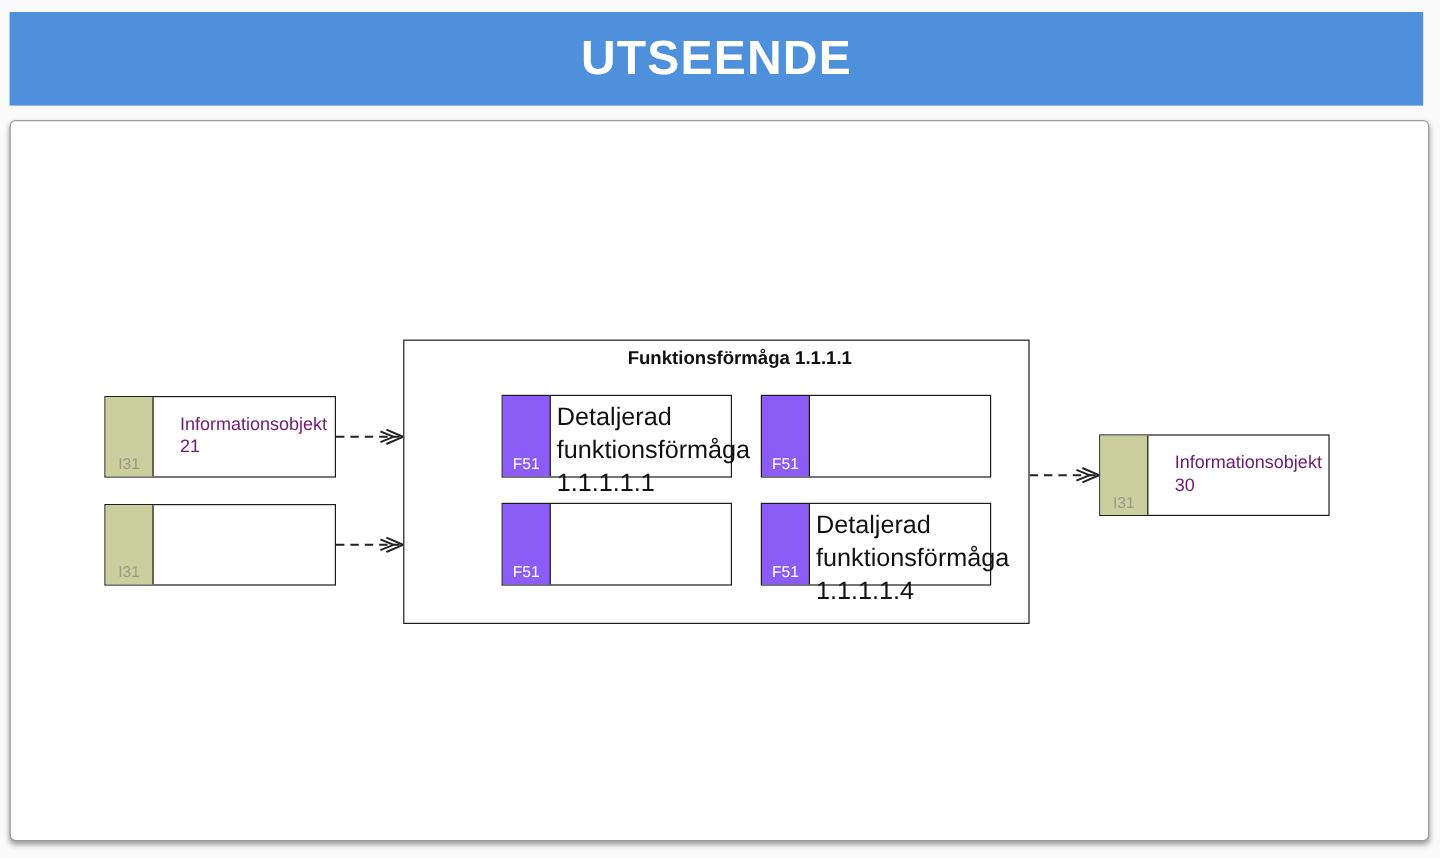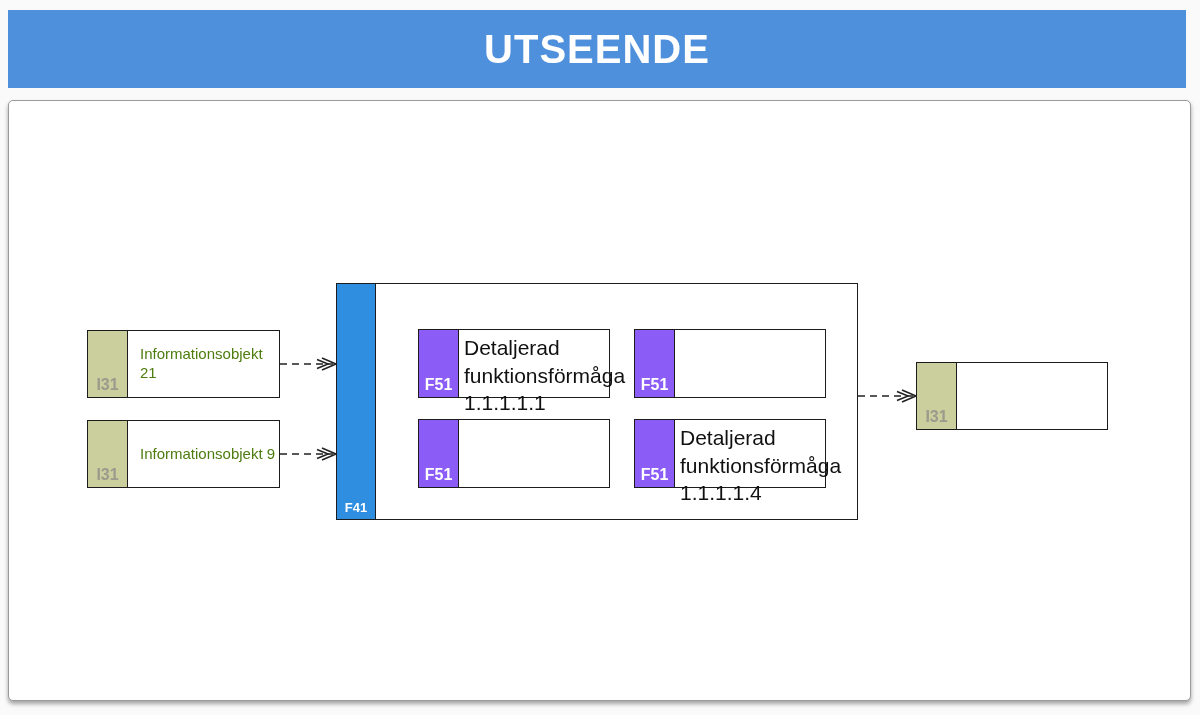--- a/index.html
+++ b/index.html
@@ -41,29 +41,29 @@
   .node .tab {
     position: relative;
     width: 40px; flex: 0 0 40px;
     border-right: 1px solid #1c1c1c;
   }
   .tab-tan  { background: #cbce9d; }
   .tab-blue { background: #8b5cf6; }
   .tab .tag {
     position: absolute; bottom: 3px; left: 0; right: 0;
     text-align: center;
-    font-size: 16px; font-weight: 700;
+    font-size: 13px; font-weight: 400;
   }
   .tab-tan  .tag { color: #9a9b8c; }
   .tab-blue .tag { color: #ffffff; }
 
   .node .label-mid {
     flex: 1; display: flex; align-items: center;
-    padding-left: 12px; padding-right: 2px;
-    font-size: 15px; color: #4d7c0f; line-height: 1.25;
+    padding-left: 22px; padding-right: 2px;
+    font-size: 15px; color: #701a75; line-height: 1.25;
   }
   .node .label-top {
     flex: 1;
     padding: 4px 4px 0 5px;
     font-size: 21px; color: #111111; line-height: 1.32;
   }
 
   
   .n-left-0  { left: 78px;  top: 229px; width: 193px; height: 68px; }
   .n-left-1  { left: 78px;  top: 319px; width: 193px; height: 68px; }
@@ -125,27 +125,24 @@
     <div class="tab tab-tan">
       <span class="tag">I31</span>
     </div>
     <div class="label-mid">Informationsobjekt 21</div>
   </div>
 
   <div class="node n-left-1">
     <div class="tab tab-tan">
       <span class="tag">I31</span>
     </div>
-    <div class="label-mid">Informationsobjekt 9</div>
   </div>
 
   <div class="container-box">
-    <div class="container-bar">
-      <span class="tag">F41</span>
-    </div>
+    <div class="container-title">Funktionsförmåga 1.1.1.1</div>
 
     <div class="node child-0">
       <div class="tab tab-blue">
         <span class="tag">F51</span>
       </div>
       <div class="label-top">Detaljerad funktionsförmåga 1.1.1.1.1</div>
     </div>
 
     <div class="node child-1">
       <div class="tab tab-blue">
@@ -164,15 +161,16 @@
         <span class="tag">F51</span>
       </div>
       <div class="label-top">Detaljerad funktionsförmåga 1.1.1.1.4</div>
     </div>
   </div>
 
   <div class="node n-right">
     <div class="tab tab-tan">
       <span class="tag">I31</span>
     </div>
+    <div class="label-mid">Informationsobjekt 30</div>
   </div>
 
 </div>
 
 </body></html>

